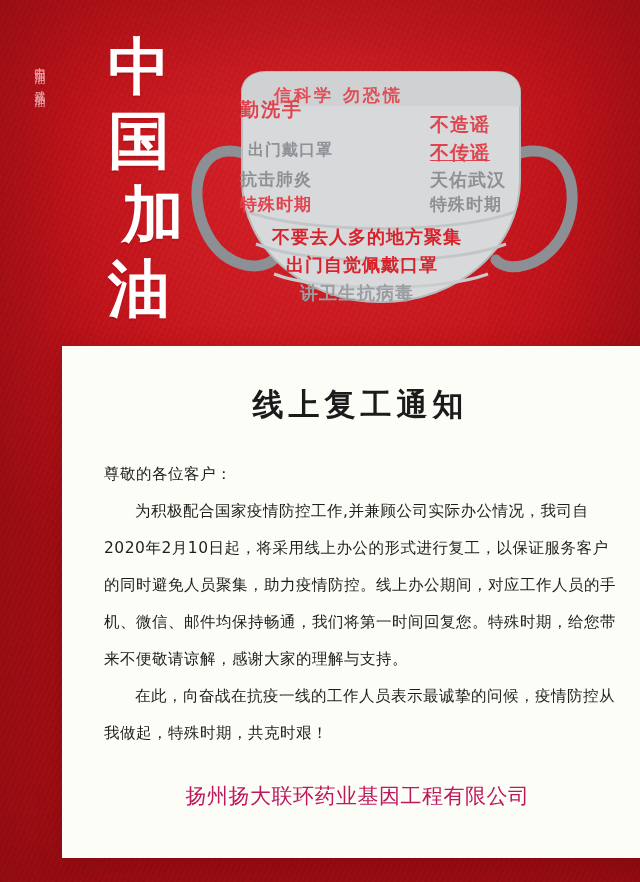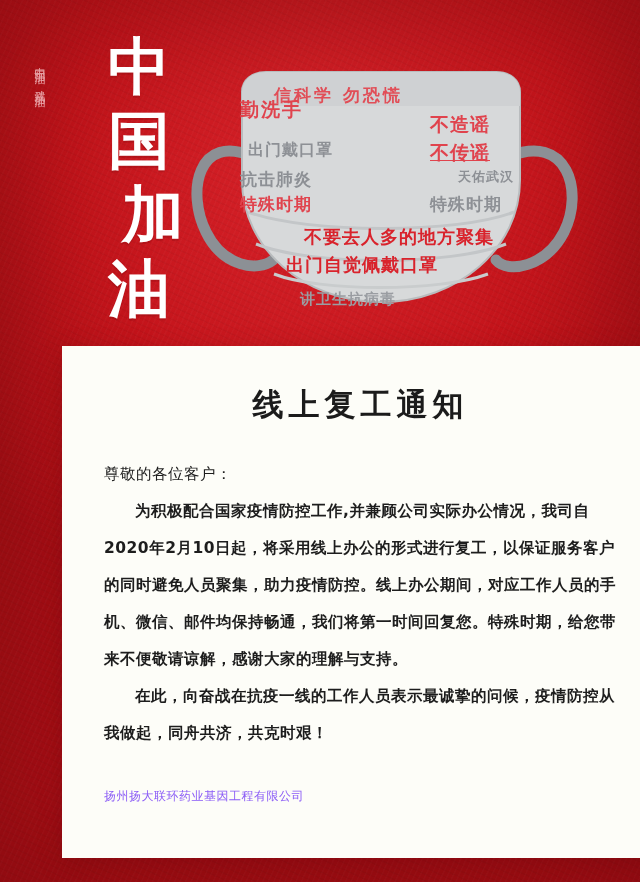--- a/index.html
+++ b/index.html
@@ -115,26 +115,26 @@
     color: #d9232c;
     letter-spacing: 1px;
     font-weight: bold;
     text-align: center;
     width: 96px;
   }
   .mt-center span { display: block; }
 
   .mt-r1 { left: 252px; top: 50px; font-size: 19px; color: #e0434d; letter-spacing: 1px; }
   .mt-r2 { left: 252px; top: 78px; font-size: 19px; color: #e0434d; letter-spacing: 1px; text-decoration: underline; }
-  .mt-r3 { left: 252px; top: 106px; font-size: 13px; color: #8d9095; letter-spacing: 1px; margin-left: 28px; }
+  .mt-r3 { left: 252px; top: 106px; font-size: 18px; color: #8d9095; letter-spacing: 1px; }
   .mt-r4 { left: 252px; top: 131px; font-size: 17px; color: #8d9095; letter-spacing: 1px; }
 
-  .mt-b1 { left: 94px; top: 163px; font-size: 18px; color: #d9232c; letter-spacing: 1px; margin-left: 32px; }
+  .mt-b1 { left: 94px; top: 163px; font-size: 18px; color: #d9232c; letter-spacing: 1px; }
   .mt-b2 { left: 108px; top: 191px; font-size: 18px; color: #d9232c; letter-spacing: 1px; }
-  .mt-b3 { left: 122px; top: 228px; font-size: 15px; color: #9a9da2; letter-spacing: 1px; }
+  .mt-b3 { left: 122px; top: 219px; font-size: 18px; color: #9a9da2; letter-spacing: 1px; }
 
   
   .card {
     position: absolute;
     left: 62px;
     top: 346px;
     width: 597px;
     height: 512px;
     background: #fdfdf8;
     z-index: 8;
@@ -149,27 +149,27 @@
     margin: 38px 0 30px 0;
   }
   .card-body {
     padding: 0 42px;
     color: #1d1d1d;
     font-size: 15.5px;
     line-height: 37px;
     letter-spacing: 0.5px;
   }
   .card-body p { margin: 0; }
-  .p-indent { text-indent: 2em; font-weight: bold; }
+  .p-indent { text-indent: 2em; }
   .signature {
     margin-top: 26px;
-    text-align: left;
-    font-size: 12px;
+    text-align: center;
+    font-size: 21px;
     letter-spacing: 0.5px;
-    color: #8b5cf6;
+    color: #be185d;
     padding-right: 6px;
   }
 </style>
 </head>
 <body>
 
 <div class="poster">
 
   <div class="side-text">中国加油—武汉加油</div>
 
@@ -214,18 +214,18 @@
     <div class="mt mt-b1">不要去人多的地方聚集</div>
     <div class="mt mt-b2">出门自觉佩戴口罩</div>
     <div class="mt mt-b3">讲卫生抗病毒</div>
   </div>
 
   <div class="card">
     <div class="card-title">线上复工通知</div>
     <div class="card-body">
       <p>尊敬的各位客户：</p>
       <p class="p-indent">为积极配合国家疫情防控工作,并兼顾公司实际办公情况，我司自2020年2月10日起，将采用线上办公的形式进行复工，以保证服务客户的同时避免人员聚集，助力疫情防控。线上办公期间，对应工作人员的手机、微信、邮件均保持畅通，我们将第一时间回复您。特殊时期，给您带来不便敬请谅解，感谢大家的理解与支持。</p>
-      <p class="p-indent">在此，向奋战在抗疫一线的工作人员表示最诚挚的问候，疫情防控从我做起，同舟共济，共克时艰！</p>
+      <p class="p-indent">在此，向奋战在抗疫一线的工作人员表示最诚挚的问候，疫情防控从我做起，特殊时期，共克时艰！</p>
       <div class="signature">扬州扬大联环药业基因工程有限公司</div>
     </div>
   </div>
 
 </div>
 
 </body></html>

